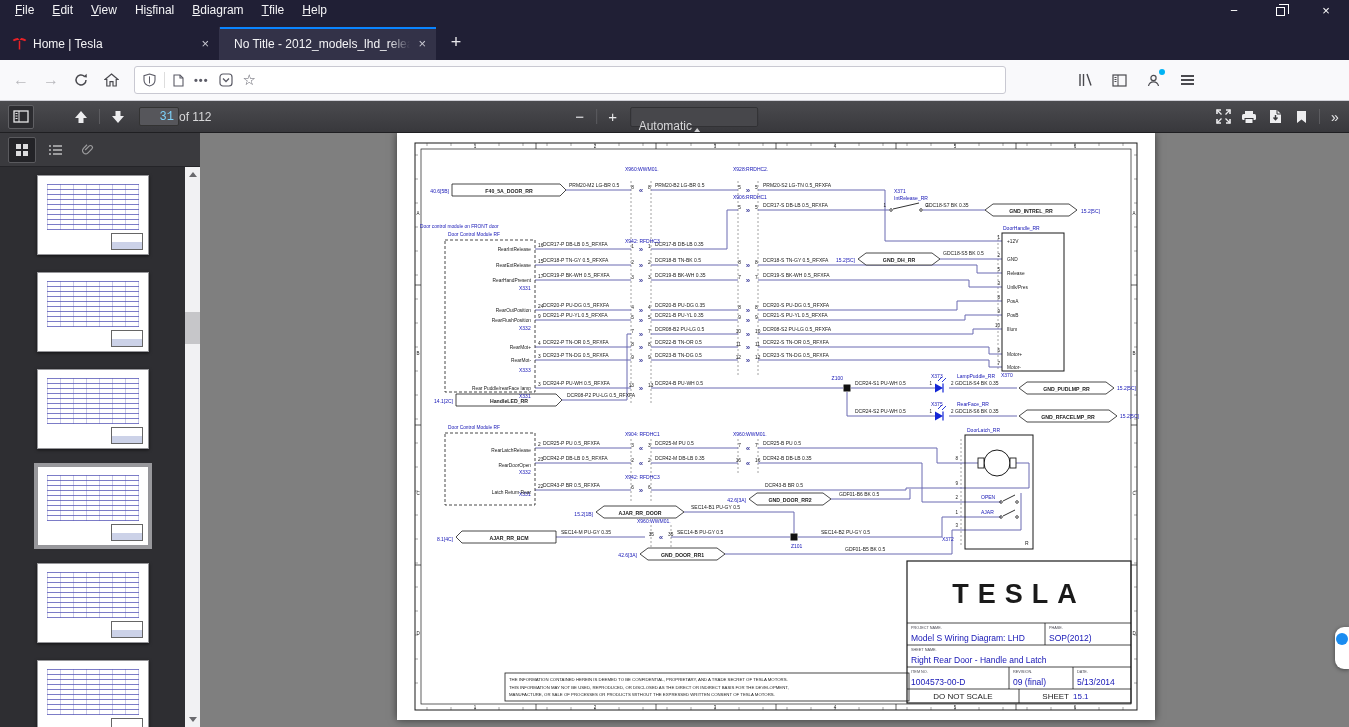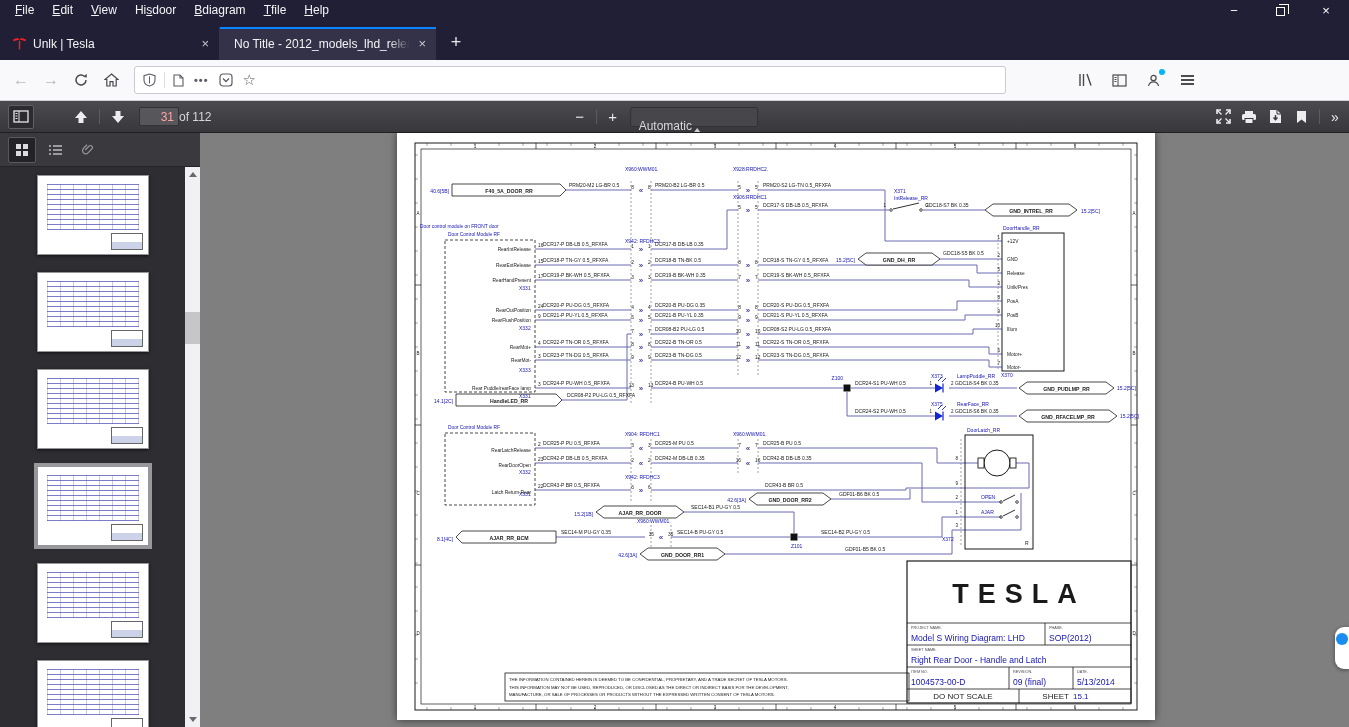--- a/index.html
+++ b/index.html
@@ -38,21 +38,21 @@
   .notif-dot { position:absolute; top:3px; right:3px; width:6px; height:6px; border-radius:50%; background:#00b3f4; }
   .hamburger { display:flex; flex-direction:column; gap:2.5px; }
   .hamburger span { display:block; width:13px; height:1.6px; background:#4a4a4f; }
 
   
   .pdfbar { height:32px; background:linear-gradient(#4b4b4f,#38383c); border-bottom:1px solid #1f1f22; display:flex; align-items:center; color:#d8d8da; font-size:12px; position:relative; padding:0 4px; }
   .pdf-btn { width:26px; height:24px; display:flex; align-items:center; justify-content:center; border-radius:2px; }
   .pdf-btn.toggled { background:#2c2c30; border:1px solid #606064; margin-left:4px; }
   .arrow-group { display:flex; align-items:center; margin-left:34px; }
   .vdiv { width:1px; height:15px; background:#5c5c60; margin:0 5px; }
-  .page-input { width:40px; height:19px; background:#56565b; border:1px solid #333; border-radius:2px; color:#fca5a5; font-size:12px; text-align:right; padding-right:4px; margin-left:8px; font-family:Liberation Sans, sans-serif; }
+  .page-input { width:40px; height:19px; background:#56565b; border:1px solid #333; border-radius:2px; color:#7dd3fc; font-size:12px; text-align:right; padding-right:4px; margin-left:8px; font-family:Liberation Mono, monospace; }
   .of-label { }
   .zoom-group { position:absolute; left:50%; transform:translateX(-56%); display:flex; align-items:center; }
   .zoom-btn { font-size:15px; color:#e8e8ea; width:22px; text-align:center; }
   .zoom-select { width:128px; height:20px; background:#47474b; border:1px solid #313134; border-radius:2px; display:flex; align-items:center; padding:0 8px; margin-left:6px; }
   .zoom-select span { flex:1;margin-top:32px; }
   .updown { display:flex; flex-direction:column; gap:2px; }
   .updown i { display:block; width:0; height:0; border-left:3.5px solid transparent; border-right:3.5px solid transparent; }
   .updown i.up { border-bottom:4px solid #cfcfd2; }
   .updown i.down { border-top:4px solid #cfcfd2; }
   .pdf-right { margin-left:auto; display:flex; align-items:center; }
@@ -87,21 +87,21 @@
   .float-widget .blue-circle { position:absolute; left:1px; top:6px; width:12px; height:12px; border-radius:50%; background:#1a8cf0; }
 </style>
 </head>
 <body>
 
 <div class="menubar">
   <div id="menu-items" style="display:flex;text-align:center;">
       <div class="menu-item"><span></span><u>F</u><span>ile</span></div>
       <div class="menu-item"><span></span><u>E</u><span>dit</span></div>
       <div class="menu-item"><span></span><u>V</u><span>iew</span></div>
-      <div class="menu-item"><span>Hi</span><u>s</u><span>door</span></div>
+      <div class="menu-item"><span>Hi</span><u>s</u><span>final</span></div>
       <div class="menu-item"><span></span><u>B</u><span>diagram</span></div>
       <div class="menu-item"><span></span><u>T</u><span>file</span></div>
       <div class="menu-item"><span></span><u>H</u><span>elp</span></div>
     </div>
   <div class="win-controls">
     <div class="win-btn">
         <span>−</span>
       </div>
     <div class="win-btn">
         <span class="restore-glyph"></span>
@@ -110,21 +110,21 @@
         <span>×</span>
       </div>
   </div>
 </div>
 
 <div class="tabbar">
   <div class="tab">
     <svg width="15" height="15" viewBox="0 0 24 24">
         <path fill="#e82127" d="M12 6.2 L9.4 3.2 C5.4 3.6 2.8 4.6 1.2 6.2 l2 2 C5.8 6.8 8.9 6.2 12 6.2 c3.1 0 6.2.6 8.8 2 l2-2 C21.2 4.6 18.6 3.6 14.6 3.2 Z M10.8 7.6 V21.5 h2.4 V7.6 Z"></path>
       </svg>
-    <span class="tab-title">Unlk | Tesla</span>
+    <span class="tab-title">Home | Tesla</span>
     <span class="tab-close">×</span>
   </div>
   <div class="tab active">
     <span class="tab-title">No Title - 2012_models_lhd_release</span>
     <span class="tab-close">×</span>
   </div>
   <div class="newtab-btn">+</div>
 </div>
 
 <div class="navbar">

